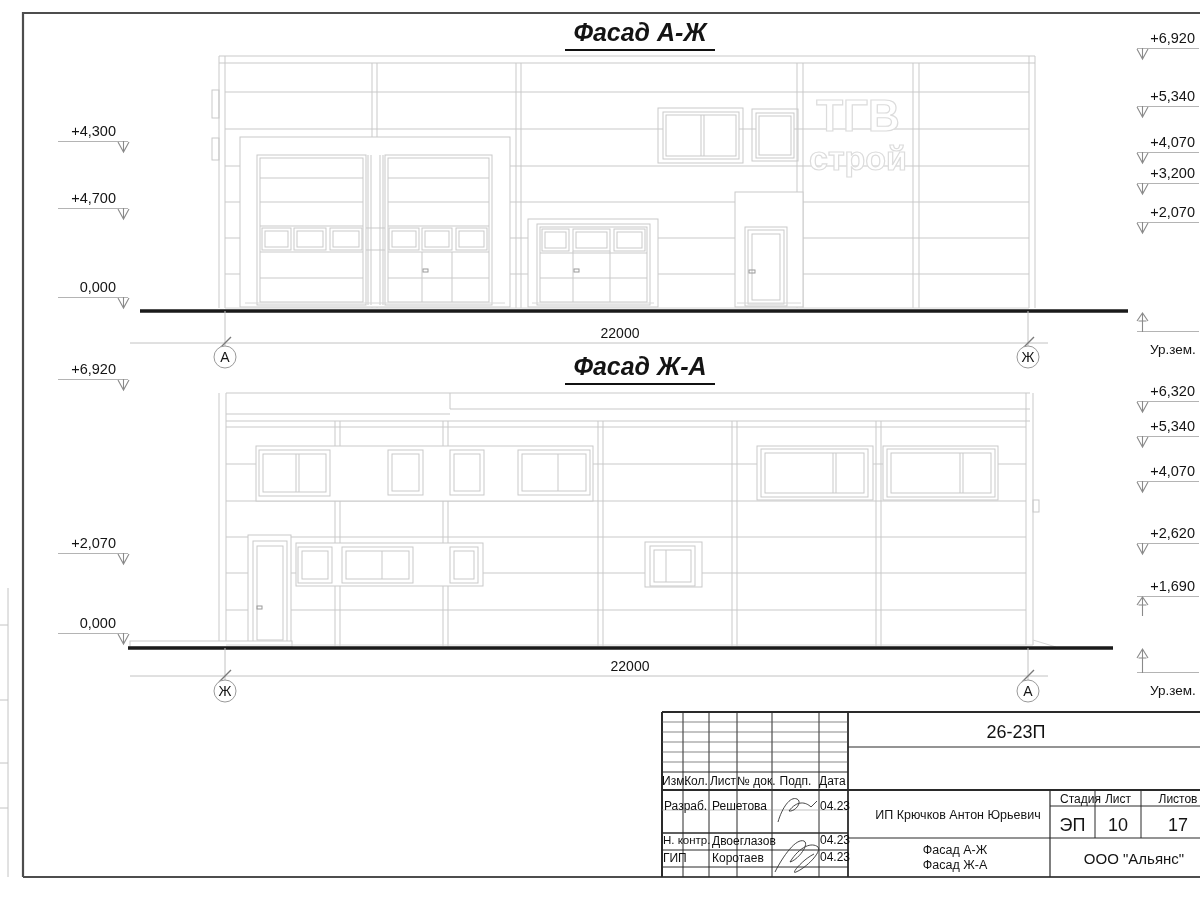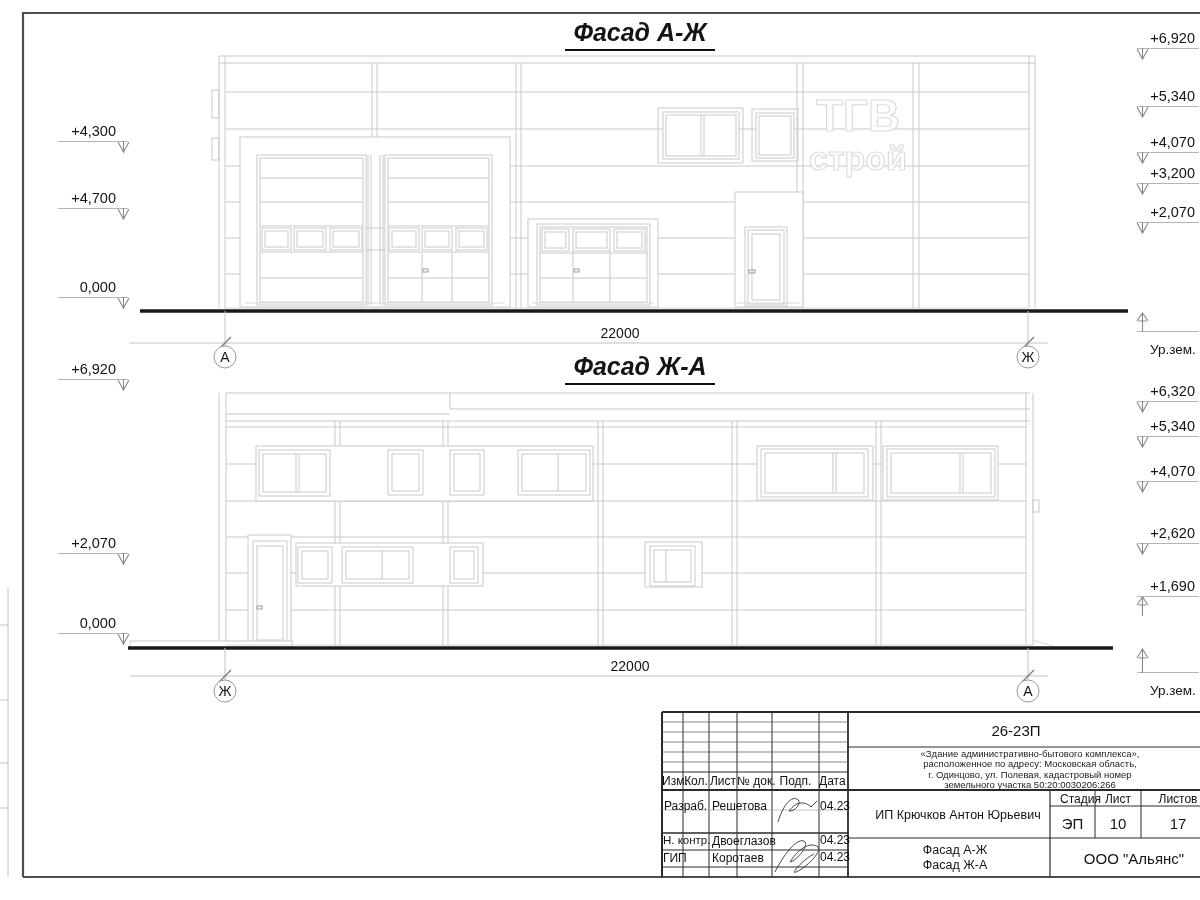--- a/index.html
+++ b/index.html
@@ -21,21 +21,21 @@
   .e-l svg.ar{right:-2px;top:100%;}
   .e-r svg.ar{left:-1px;top:100%;}
   .e-u svg.ar{left:-1px;bottom:-1px;}
   .e-b{border-bottom:none;border-top:1px solid #b4b4b4;}
   .e-b .val{top:10px;left:13px;bottom:auto;font-size:13.5px;}
   .e-b svg.ar{left:-1px;bottom:100%;}
   
   .tb{font-size:12px;color:#111;}
   .tb-desc{font-size:9.5px;line-height:10.4px;text-align:center;color:#222;}
   .tb-desc span{display:block;}
-  .tb-doc{font-size:15px;}
+  .tb-doc{font-size:18px;}
   .tb-big{font-size:15px;}
   .tb-mid{font-size:12.5px;}
   .tb-content span{display:block;font-size:12.5px;line-height:15px;}
 </style>
 </head>
 <body>
 
 <div class="sheet">
 
 <svg class="draw" width="1200" height="900" viewBox="0 0 1200 900">
@@ -338,26 +338,20 @@
 <div class="txt tb" style="left:663px;top:834px;font-size:11.5px;">Н. контр.</div>
 <div class="txt tb" style="left:712px;top:834px;">Двоеглазов</div>
 <div class="txt tb" style="left:820px;top:833px;">04.23</div>
 
 <div class="txt tb" style="left:663px;top:851px;">ГИП</div>
 <div class="txt tb" style="left:712px;top:851px;">Коротаев</div>
 <div class="txt tb" style="left:820px;top:850px;">04.23</div>
 
 <div class="txt c tb tb-doc" style="left:900px;top:722px;width:232px;">26-23П</div>
 
-<div class="txt tb-desc" style="left:860px;top:749px;width:340px;">
-  <span>«Здание административно-бытового комплекса»,</span>
-  <span>расположенное по адресу: Московская область,</span>
-  <span>г. Одинцово, ул. Полевая, кадастровый номер</span>
-  <span>земельного участка 50:20:0030206:266</span>
-</div>
 
 <div class="txt c tb-mid" style="left:850px;top:808px;width:216px;">ИП Крючков Антон Юрьевич</div>
 
 <div class="txt c tb" style="left:1060px;top:792px;width:41px;">Стадия</div>
 <div class="txt c tb" style="left:1097px;top:792px;width:42px;">Лист</div>
 <div class="txt c tb" style="left:1143px;top:792px;width:70px;">Листов</div>
 <div class="txt c tb-doc" style="left:1052px;top:815px;width:41px;">ЭП</div>
 <div class="txt c tb-doc" style="left:1097px;top:815px;width:42px;">10</div>
 <div class="txt c tb-doc" style="left:1143px;top:815px;width:70px;">17</div>
 

